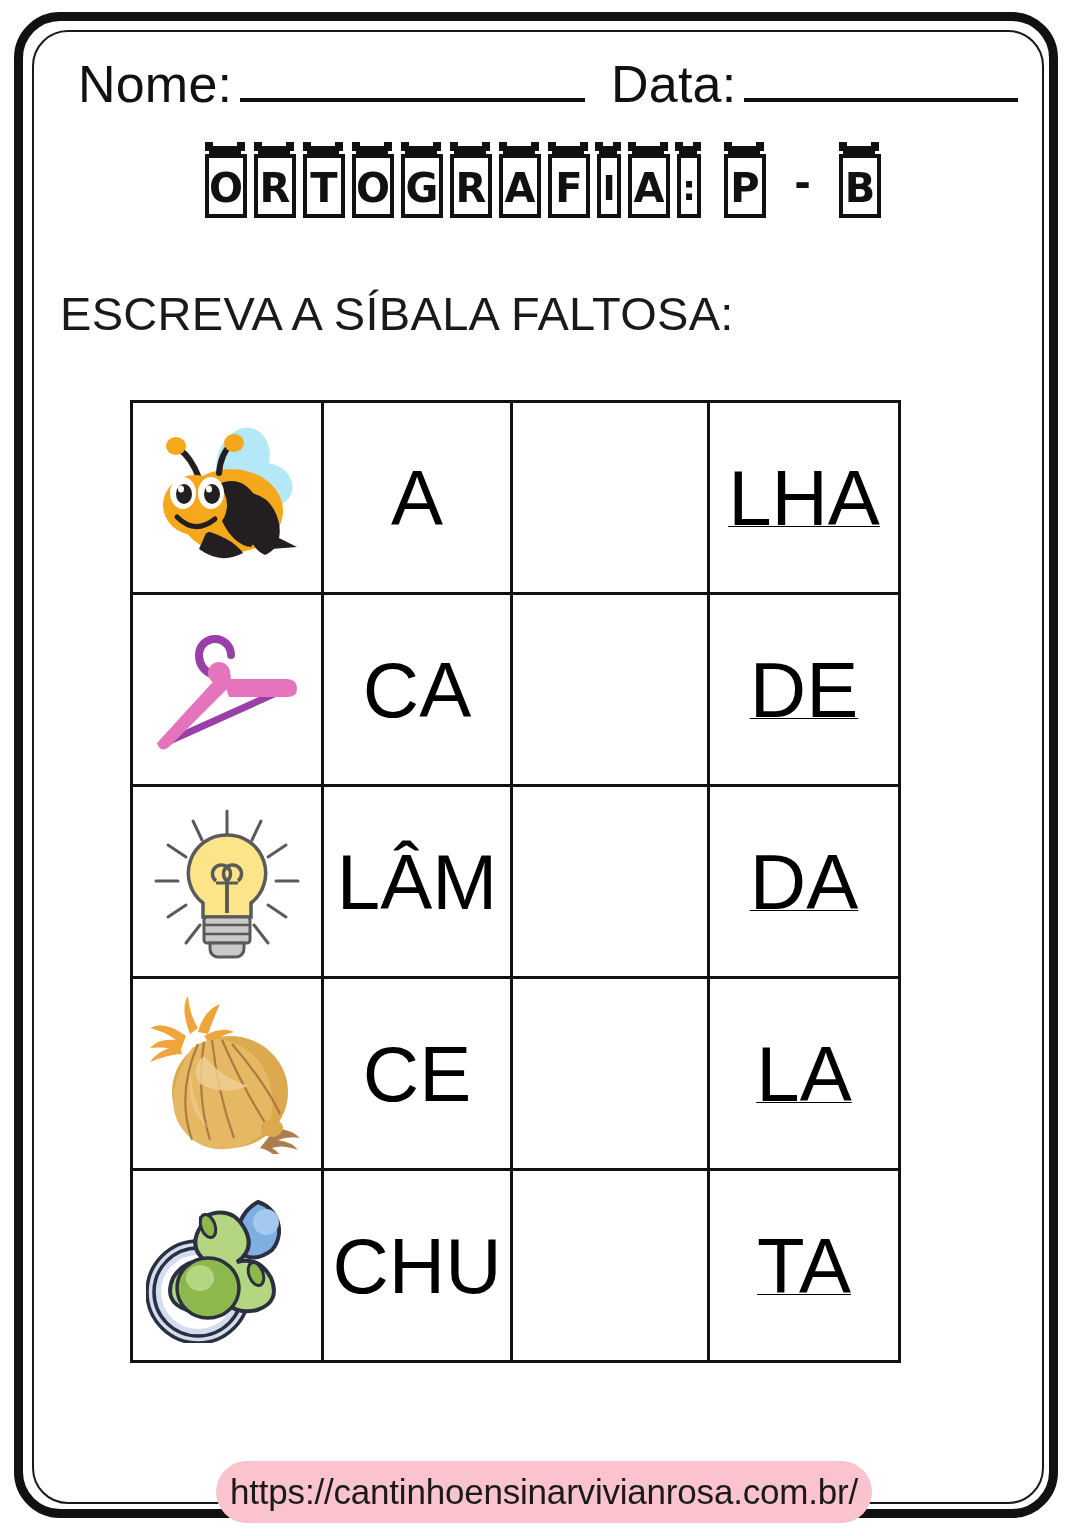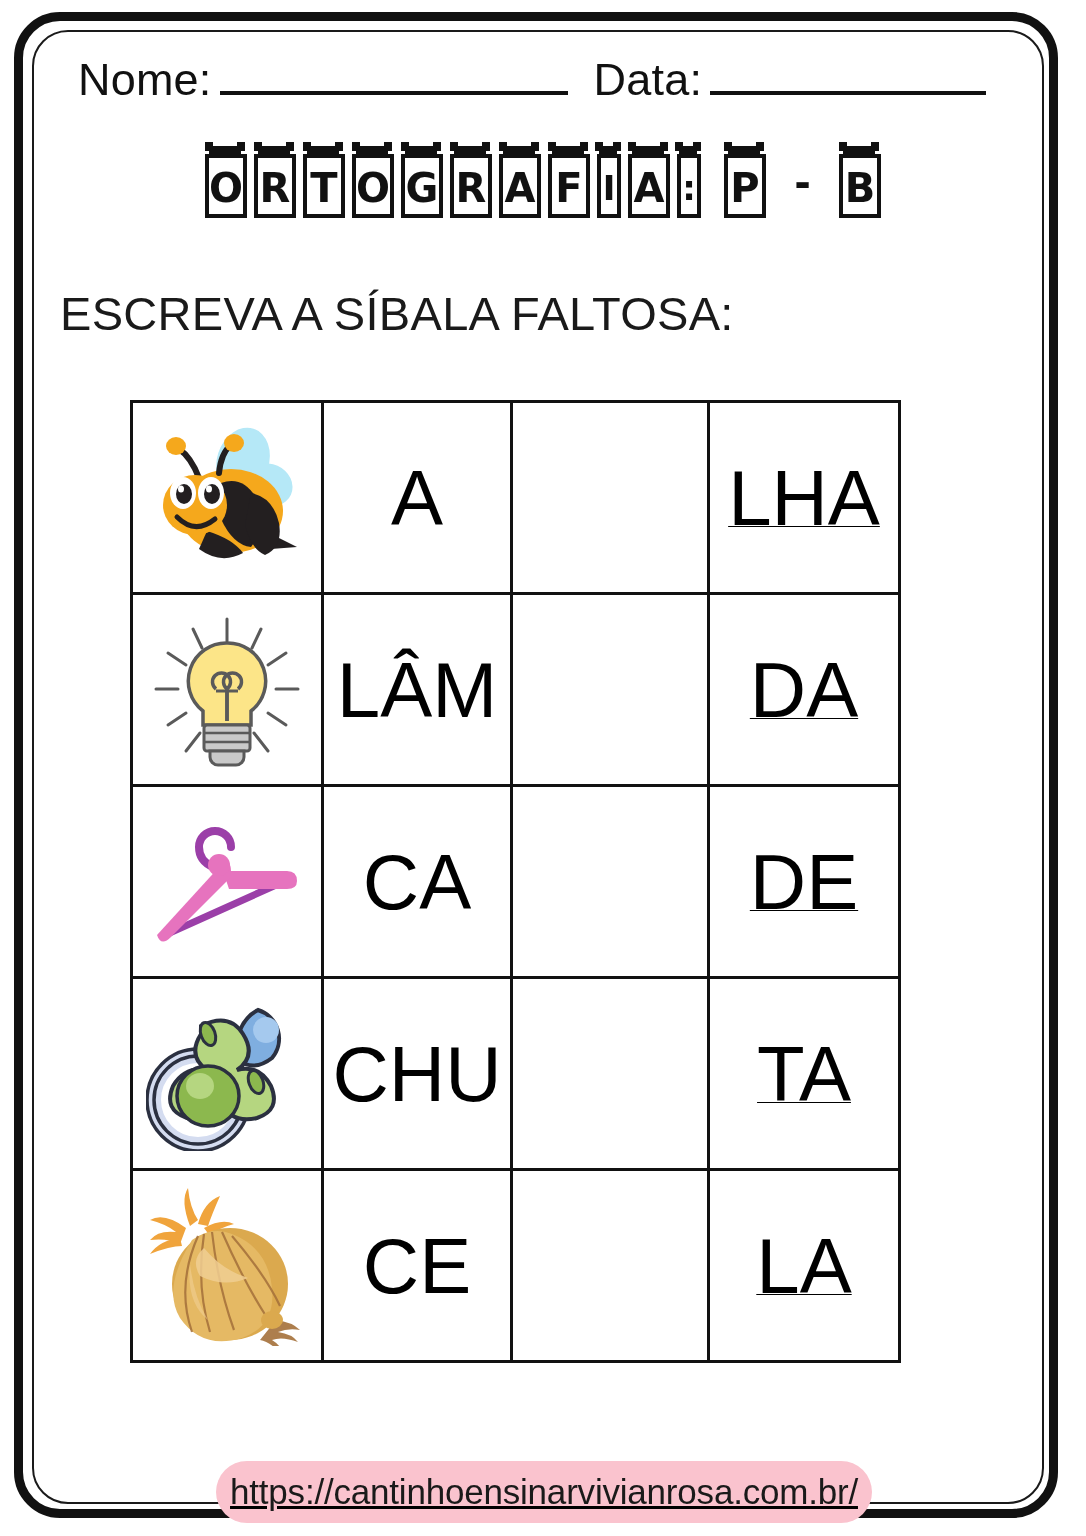--- a/index.html
+++ b/index.html
@@ -49,21 +49,21 @@
     top: 54px;
     width: 940px;
     height: 64px;
     display: flex;
     align-items: baseline;
     font-size: 45px;
     color: #111111;
     letter-spacing: 0.2px;
     white-space: nowrap;
   }
-  .nd-label { font-size: 45px; color: #111; }
+  .nd-label { font-size: 52px; color: #111; }
   .nd-rule {
     display: inline-block;
     border-bottom: 4px solid #111111;
     height: 0;
     margin: 0 0 6px 8px;
   }
   .nd-rule.name { width: 348px; }
   .nd-rule.date { width: 276px; }
   .nd-gap { display: inline-block; width: 26px; }
 
@@ -202,21 +202,20 @@
     position: absolute;
     left: 216px;
     top: 1461px;
     width: 656px;
     height: 62px;
     background: #FAC3CE;
     border-radius: 31px;
     display: flex;
     align-items: center;
     justify-content: center;
-    text-decoration: underline;
   }
   .footer-badge .url {
     font-size: 35px;
     color: #1a1a1a;
     letter-spacing: -0.2px;
     white-space: nowrap;
   }
 </style>
 </head>
 <body>
@@ -332,20 +331,34 @@
       <ellipse cx="37" cy="71" rx="8" ry="10" fill="#231F20"></ellipse>
       <ellipse cx="65" cy="71" rx="8" ry="10" fill="#231F20"></ellipse>
       <ellipse cx="34" cy="66" rx="3" ry="3.5" fill="#ffffff"></ellipse>
       <ellipse cx="62" cy="66" rx="3" ry="3.5" fill="#ffffff"></ellipse>
       <path d="M30 94 q18 18 38 2" stroke="#231F20" stroke-width="5" fill="none" stroke-linecap="round"></path>
     </svg>
           </td>
           <td class="col-a"><span class="syl">A</span></td>
           <td class="col-blank"><span class="syl"></span></td>
           <td class="col-c"><span class="syl">LHA</span></td>
+        </tr>
+        <tr>
+          <td class="col-img imgcell">
+    <svg width="160" height="145" viewBox="0 0 160 145">
+      <path d="M66 58 q-14 -6 -14 -20 a16 16 0 1 1 32 0" stroke="#9B3FA8" stroke-width="8" fill="none" stroke-linecap="round"></path>
+      <path d="M18 126 L138 72" stroke="#9B3FA8" stroke-width="7" fill="none" stroke-linecap="round"></path>
+      <path d="M72 50 q12 0 12 12 l56 0 q10 0 10 10 q0 8 -10 8 l-58 0 Z" fill="#E673BE"></path>
+      <path d="M74 56 q10 2 8 14 L24 128 q-10 10 -14 -2 Z" fill="#E673BE"></path>
+      <circle cx="72" cy="56" r="11" fill="#E673BE"></circle>
+    </svg>
+          </td>
+          <td class="col-a"><span class="syl">CA</span></td>
+          <td class="col-blank"><span class="syl"></span></td>
+          <td class="col-c"><span class="syl">DE</span></td>
         </tr>
         <tr>
           <td class="col-img imgcell">
     <svg width="158" height="158" viewBox="0 0 158 158">
       <g stroke="#5A5A5A" stroke-width="3" stroke-linecap="round">
         <line x1="79" y1="8" x2="79" y2="30"></line>
         <line x1="45" y1="18" x2="54" y2="37"></line>
         <line x1="113" y1="18" x2="104" y2="37"></line>
         <line x1="20" y1="42" x2="38" y2="54"></line>
         <line x1="138" y1="42" x2="120" y2="54"></line>
@@ -365,54 +378,20 @@
       <line x1="56" y1="131" x2="102" y2="131" stroke="#5A5A5A" stroke-width="2.5"></line>
       <path d="M62 140 l0 6 a8 8 0 0 0 8 8 l18 0 a8 8 0 0 0 8 -8 l0 -6 z" fill="#C9C9C9" stroke="#5A5A5A" stroke-width="3"></path>
     </svg>
           </td>
           <td class="col-a"><span class="syl">LÂM</span></td>
           <td class="col-blank"><span class="syl"></span></td>
           <td class="col-c"><span class="syl">DA</span></td>
         </tr>
         <tr>
           <td class="col-img imgcell">
-    <svg width="160" height="145" viewBox="0 0 160 145">
-      <path d="M66 58 q-14 -6 -14 -20 a16 16 0 1 1 32 0" stroke="#9B3FA8" stroke-width="8" fill="none" stroke-linecap="round"></path>
-      <path d="M18 126 L138 72" stroke="#9B3FA8" stroke-width="7" fill="none" stroke-linecap="round"></path>
-      <path d="M72 50 q12 0 12 12 l56 0 q10 0 10 10 q0 8 -10 8 l-58 0 Z" fill="#E673BE"></path>
-      <path d="M74 56 q10 2 8 14 L24 128 q-10 10 -14 -2 Z" fill="#E673BE"></path>
-      <circle cx="72" cy="56" r="11" fill="#E673BE"></circle>
-    </svg>
-          </td>
-          <td class="col-a"><span class="syl">CA</span></td>
-          <td class="col-blank"><span class="syl"></span></td>
-          <td class="col-c"><span class="syl">DE</span></td>
-        </tr>
-        <tr>
-          <td class="col-img imgcell">
-    <svg width="162" height="155" viewBox="0 0 162 155">
-      <circle cx="52" cy="104" r="44" fill="none" stroke="#D4DCF0" stroke-width="14"></circle>
-      <circle cx="52" cy="104" r="44" fill="none" stroke="#2B3040" stroke-width="3.5"></circle>
-      <circle cx="52" cy="104" r="51" fill="none" stroke="#2B3040" stroke-width="3.5"></circle>
-      <path d="M112 14 a30 30 0 0 1 14 48 q-18 14 -34 2 q-10 -12 2 -30 q6 -14 18 -20 z" fill="#7FAEE0" stroke="#2B3040" stroke-width="4"></path>
-      <ellipse cx="120" cy="34" rx="13" ry="13" fill="#A5C9EE"></ellipse>
-      <path d="M55 30 q28 -14 42 8 q14 22 -6 36 q22 -6 34 16 q10 24 -14 32 q-26 6 -36 -16
-               q-10 22 -34 16 q-24 -8 -14 -32 q12 -20 34 -16 q-20 -14 -6 -36 z" fill="#B5D680" stroke="#2B3040" stroke-width="4"></path>
-      <ellipse cx="62" cy="100" rx="31" ry="30" fill="#8CB84E" stroke="#2B3040" stroke-width="3.5"></ellipse>
-      <ellipse cx="54" cy="90" rx="14" ry="13" fill="#B5D680"></ellipse>
-      <ellipse cx="62" cy="38" rx="7" ry="12" fill="#8CB84E" stroke="#2B3040" stroke-width="3" transform="rotate(-20 62 38)"></ellipse>
-      <ellipse cx="110" cy="86" rx="7" ry="12" fill="#8CB84E" stroke="#2B3040" stroke-width="3" transform="rotate(-20 110 86)"></ellipse>
-    </svg>
-          </td>
-          <td class="col-a"><span class="syl">CHU</span></td>
-          <td class="col-blank"><span class="syl"></span></td>
-          <td class="col-c"><span class="syl">TA</span></td>
-        </tr>
-        <tr>
-          <td class="col-img imgcell">
     <svg width="162" height="160" viewBox="0 0 162 160">
       <g fill="#F0A43C">
         <path d="M40 42 q-22 -16 -36 -8 q16 4 26 12 q-18 -2 -26 8 q18 -2 30 4 z"></path>
         <path d="M44 40 q-10 -26 -2 -38 q2 20 10 32 z"></path>
         <path d="M52 38 q6 -22 22 -28 q-8 18 -12 30 z"></path>
         <path d="M58 42 q18 -10 30 -4 q-16 4 -24 12 z"></path>
         <path d="M34 52 q-20 2 -30 16 q20 -8 32 -8 z"></path>
       </g>
       <ellipse cx="84" cy="98" rx="58" ry="56" fill="#DBA94E"></ellipse>
       <path d="M46 54 q20 -14 40 -6 q36 14 40 54 q4 38 -30 50 q-40 12 -62 -20 q-18 -30 12 -78 z" fill="#E5B964"></path>
@@ -426,20 +405,40 @@
       <path d="M58 62 q18 22 44 30 q-24 10 -48 -2 q-10 -16 4 -28 z" fill="#F0CE92" opacity="0.85"></path>
       <path d="M44 78 q4 34 18 56 q-22 -18 -18 -56 z" fill="#F0CE92" opacity="0.6"></path>
       <path d="M130 134 q16 2 24 10 q-12 -2 -22 2 q14 2 20 10 q-16 -6 -26 -2 q10 6 10 14 q-12 -12 -22 -14 z" fill="#A4703A" opacity="0.9"></path>
       <ellipse cx="126" cy="134" rx="11" ry="9" fill="#DBA94E"></ellipse>
     </svg>
           </td>
           <td class="col-a"><span class="syl">CE</span></td>
           <td class="col-blank"><span class="syl"></span></td>
           <td class="col-c"><span class="syl">LA</span></td>
         </tr>
+        <tr>
+          <td class="col-img imgcell">
+    <svg width="162" height="155" viewBox="0 0 162 155">
+      <circle cx="52" cy="104" r="44" fill="none" stroke="#D4DCF0" stroke-width="14"></circle>
+      <circle cx="52" cy="104" r="44" fill="none" stroke="#2B3040" stroke-width="3.5"></circle>
+      <circle cx="52" cy="104" r="51" fill="none" stroke="#2B3040" stroke-width="3.5"></circle>
+      <path d="M112 14 a30 30 0 0 1 14 48 q-18 14 -34 2 q-10 -12 2 -30 q6 -14 18 -20 z" fill="#7FAEE0" stroke="#2B3040" stroke-width="4"></path>
+      <ellipse cx="120" cy="34" rx="13" ry="13" fill="#A5C9EE"></ellipse>
+      <path d="M55 30 q28 -14 42 8 q14 22 -6 36 q22 -6 34 16 q10 24 -14 32 q-26 6 -36 -16
+               q-10 22 -34 16 q-24 -8 -14 -32 q12 -20 34 -16 q-20 -14 -6 -36 z" fill="#B5D680" stroke="#2B3040" stroke-width="4"></path>
+      <ellipse cx="62" cy="100" rx="31" ry="30" fill="#8CB84E" stroke="#2B3040" stroke-width="3.5"></ellipse>
+      <ellipse cx="54" cy="90" rx="14" ry="13" fill="#B5D680"></ellipse>
+      <ellipse cx="62" cy="38" rx="7" ry="12" fill="#8CB84E" stroke="#2B3040" stroke-width="3" transform="rotate(-20 62 38)"></ellipse>
+      <ellipse cx="110" cy="86" rx="7" ry="12" fill="#8CB84E" stroke="#2B3040" stroke-width="3" transform="rotate(-20 110 86)"></ellipse>
+    </svg>
+          </td>
+          <td class="col-a"><span class="syl">CHU</span></td>
+          <td class="col-blank"><span class="syl"></span></td>
+          <td class="col-c"><span class="syl">TA</span></td>
+        </tr>
       </tbody>
   </table>
 
   <div class="footer-badge">
     <span class="url">https://cantinhoensinarvivianrosa.com.br/</span>
   </div>
 
 </div>
 
 </body></html>

